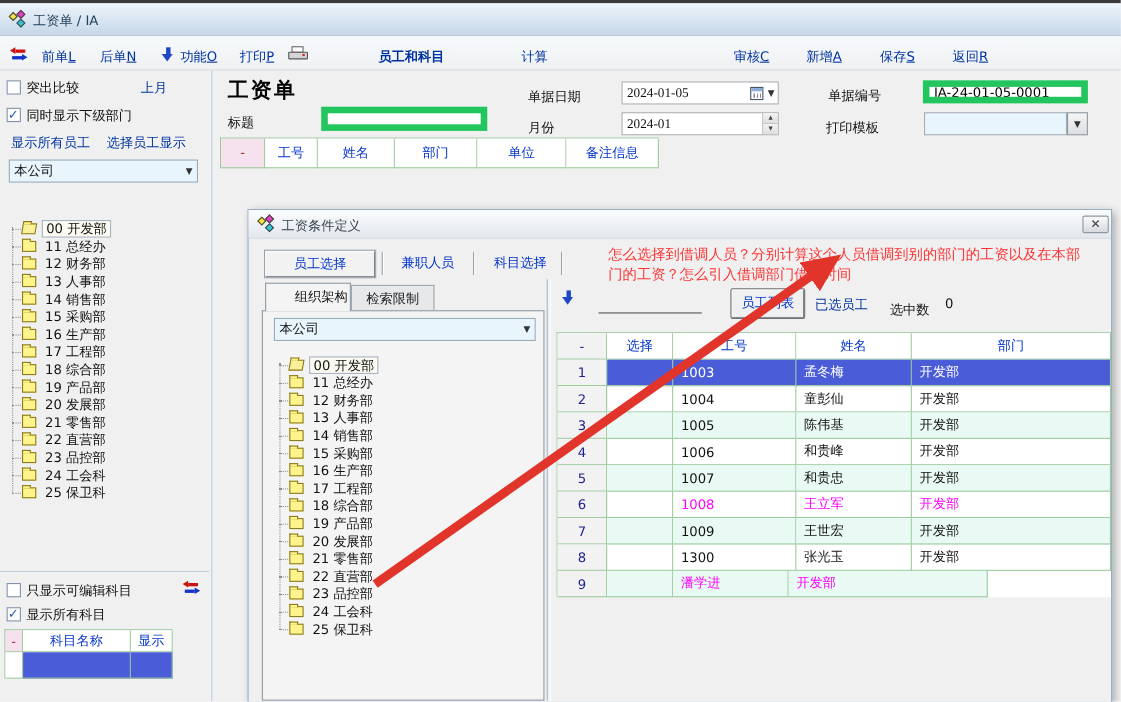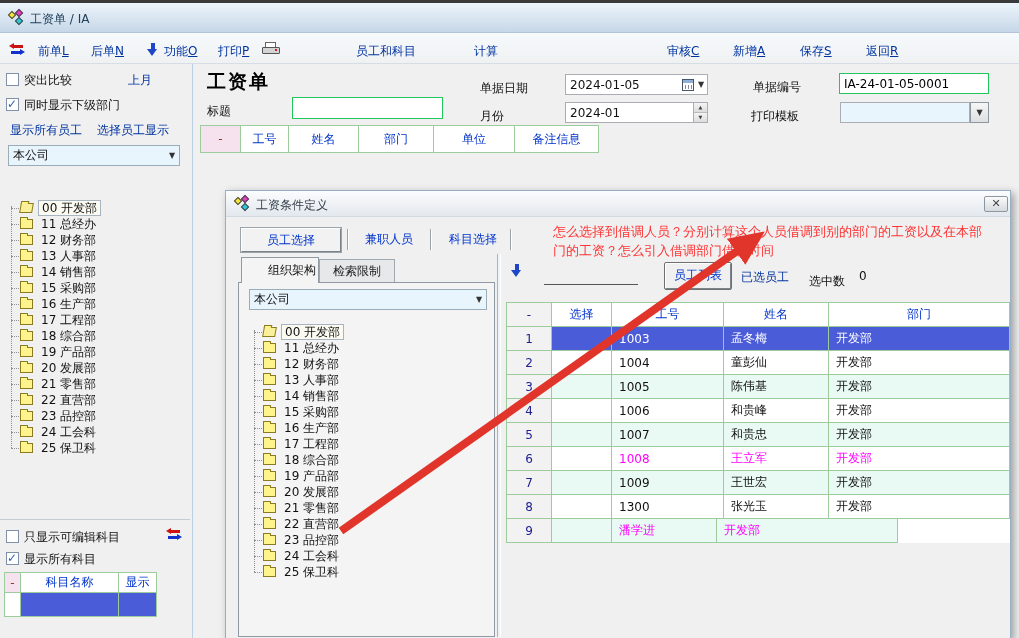--- a/index.html
+++ b/index.html
@@ -46,21 +46,21 @@
   .checkbox { position:absolute; width:13px; height:13px; background:#FFF; border:1px solid #8090A8; }
   .checkbox.checked::after { content:"✓"; position:absolute; left:0px; top:-2px; font-size:12px; font-weight:bold; color:#2F5FAF; }
   .cblabel { position:absolute; white-space:nowrap; color:#111; }
 
   
   .combo { position:absolute; background:#E9F5FD; border:1px solid #9AACB8; display:flex; align-items:center; }
   .combo .cval { flex:1; padding-left:4px; overflow:hidden; white-space:nowrap; }
   .combo .carr { width:14px; text-align:center; font-size:8px; color:#333; }
 
   
-  .tinput { position:absolute; border:1px solid #22c55e; background:#FFF; font-family:inherit; font-size:12px; padding:0 4px; }
+  .tinput { position:absolute; border:6px solid #22c55e; background:#FFF; font-family:inherit; font-size:12px; padding:0 4px; }
 
   
   .tree { position:absolute; }
   .tree::before { content:""; position:absolute; left:7px; top:6px; bottom:8px; border-left:1px dotted #909090; }
   .tree-item { position:relative; height:16px; display:flex; align-items:center; padding-left:16px; white-space:nowrap; cursor:default; }
   .tree-item::before { content:""; position:absolute; left:7px; top:8px; width:8px; border-top:1px dotted #909090; }
   .folder { position:relative; width:13px; height:10px; background:#FFF48C; border:1px solid #8A7A20; margin-right:5px; flex:none; }
   .folder::before { content:""; position:absolute; left:-1px; top:-3px; width:6px; height:2px; background:#FFF48C; border:1px solid #8A7A20; border-bottom:none; }
   .tlabel { padding:0 3px; line-height:14px; }
   .tree .idx0 .folder { background:#FBF09A; transform:skewX(-10deg); }
@@ -79,21 +79,21 @@
   .subject-table .srow { display:flex; }
   .subject-table .h { height:20px; }
   .subject-table .r { height:24px; }
   .blueblock { background:#4B5CD8; }
 
   
   .main { position:absolute; left:193px; top:64px; width:826px; height:574px; }
   .page-title { position:absolute; left:14px; top:5px; font-size:19px; font-weight:bold; color:#000; letter-spacing:2px; }
   .flabel { position:absolute; white-space:nowrap; }
   .field { position:absolute; background:#FFF; border:1px solid #ABADB3; display:flex; align-items:center; }
-  .field .fval { flex:1; padding-left:4px; white-space:nowrap; overflow:hidden; }
+  .field .fval { flex:1; padding-left:4px; white-space:nowrap; overflow:hidden;font-family:Liberation Serif, serif; }
   .cal-icon { position:relative; width:12px; height:12px; border:1px solid #456; background:#FFF; margin-right:1px; flex:none; }
   .cal-icon::before { content:""; position:absolute; left:0; top:0; right:0; height:3px; background:#8FAFD8; }
   .cal-icon::after { content:""; position:absolute; left:2px; top:5px; width:7px; height:4px;
     background:repeating-linear-gradient(90deg,#889 0 1px,transparent 1px 3px); }
   .spin { width:14px; height:100%; display:flex; flex-direction:column; flex:none; border-left:1px solid #ABADB3; }
   .spin b { flex:1; background:linear-gradient(#F4F4F4,#DDD); border-bottom:1px solid #BBB; font-size:5px; color:#444; text-align:center; line-height:8px; font-weight:normal; }
   .arrbtn { background:linear-gradient(#F6F6F6,#DDDFE2); border:1px solid #8E979E; text-align:center; font-size:8px; color:#333; }
 
   .main-table { position:absolute; left:7px; top:61px; display:flex; border-left:1px solid #9CCB9C; border-top:1px solid #9CCB9C; }
   .main-table .gcell { height:27px; }
@@ -175,21 +175,21 @@
         <i class="stem"></i>
         <i class="head"></i>
       </span>
     <span class="tbtn" style="left:164px;"><span>功能</span><span class="hk">O</span></span>
     <span class="tbtn" style="left:218px;"><span>打印</span><span class="hk">P</span></span>
     <span class="printer-icon" style="left:262px;top:9px;">
         <i class="paper"></i>
         <i class="bodyp"></i>
         <i class="dot"></i>
       </span>
-    <span class="tbtn" style="left:356px;">员工和科目</span>
+    <span class="tbtn" style="left:344px;font-weight:bold;">员工和科目</span>
     <span class="tbtn" style="left:474px;">计算</span>
     <span class="tbtn" style="left:667px;"><span>审核</span><span class="hk">C</span></span>
     <span class="tbtn" style="left:733px;"><span>新增</span><span class="hk">A</span></span>
     <span class="tbtn" style="left:800px;"><span>保存</span><span class="hk">S</span></span>
     <span class="tbtn" style="left:866px;"><span>返回</span><span class="hk">R</span></span>
   </div>
 
   <div class="left">
     <span class="checkbox" style="left:6px;top:9px;"></span>
     <span class="cblabel" style="left:24px;top:8px;">突出比较</span>

